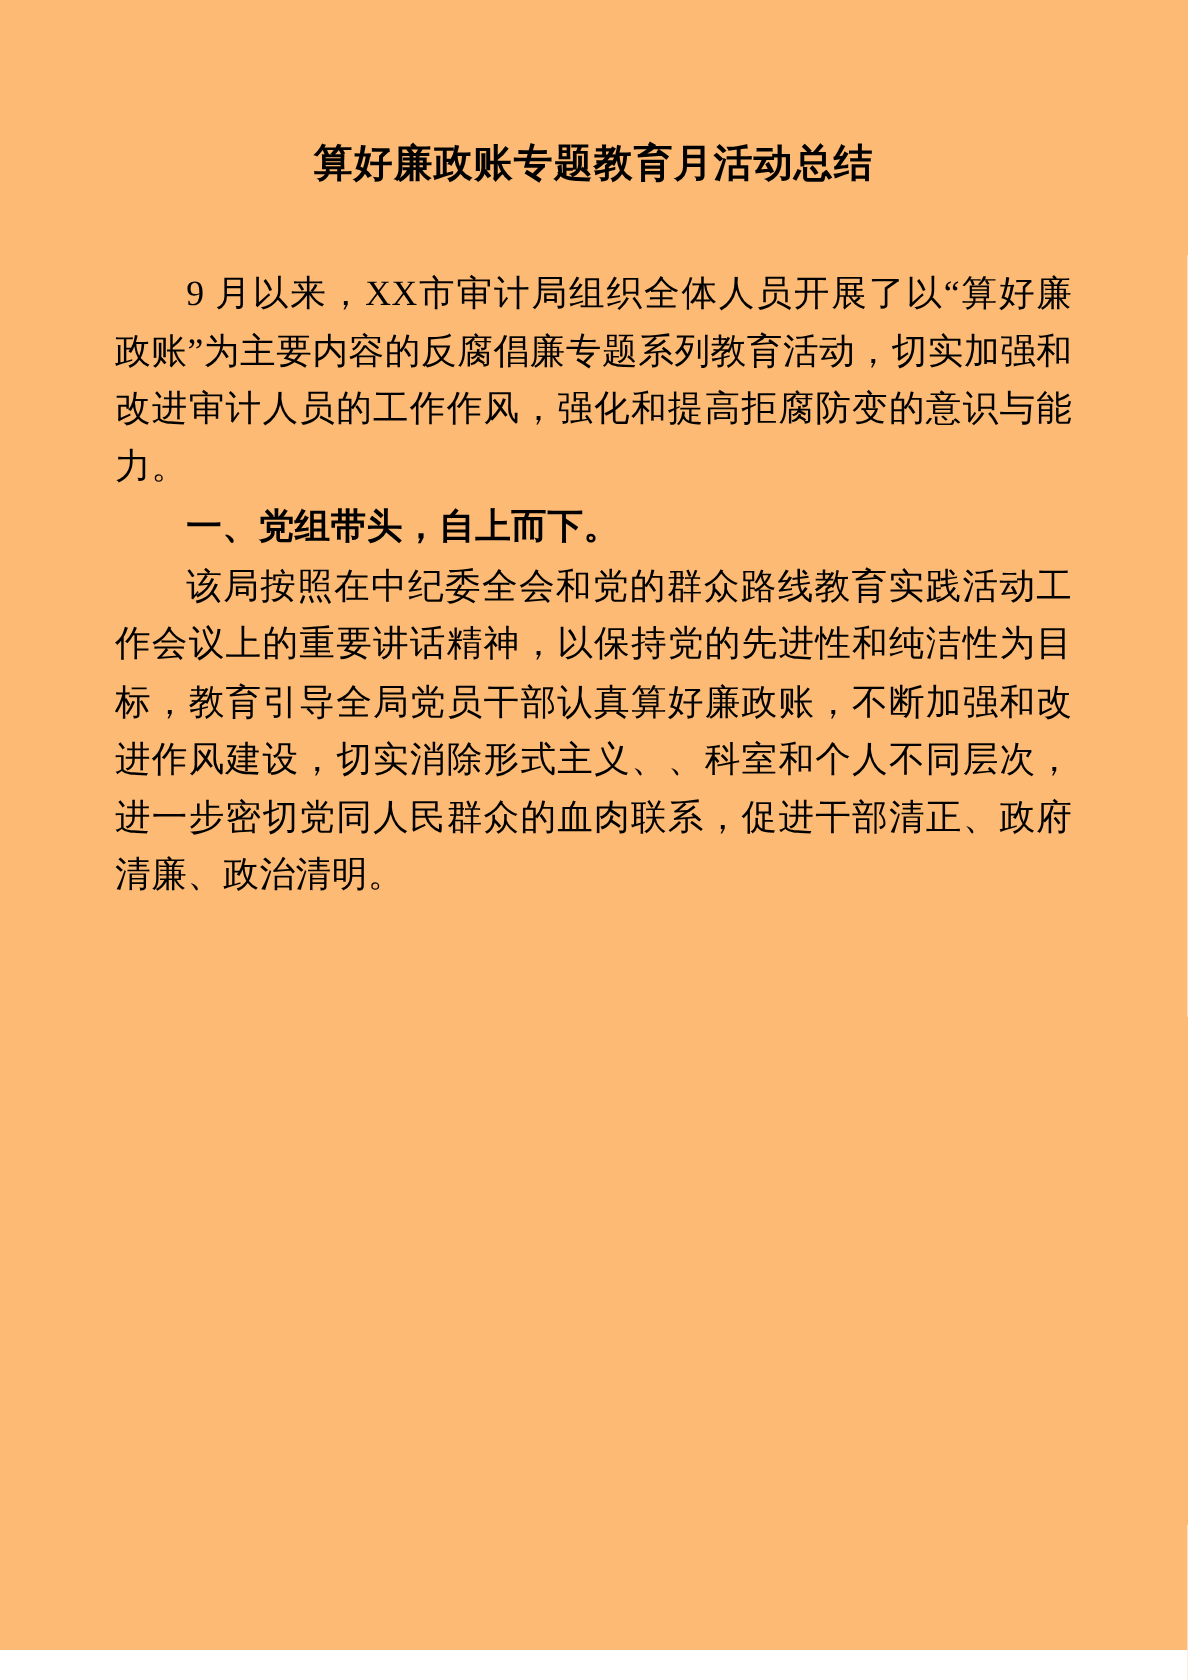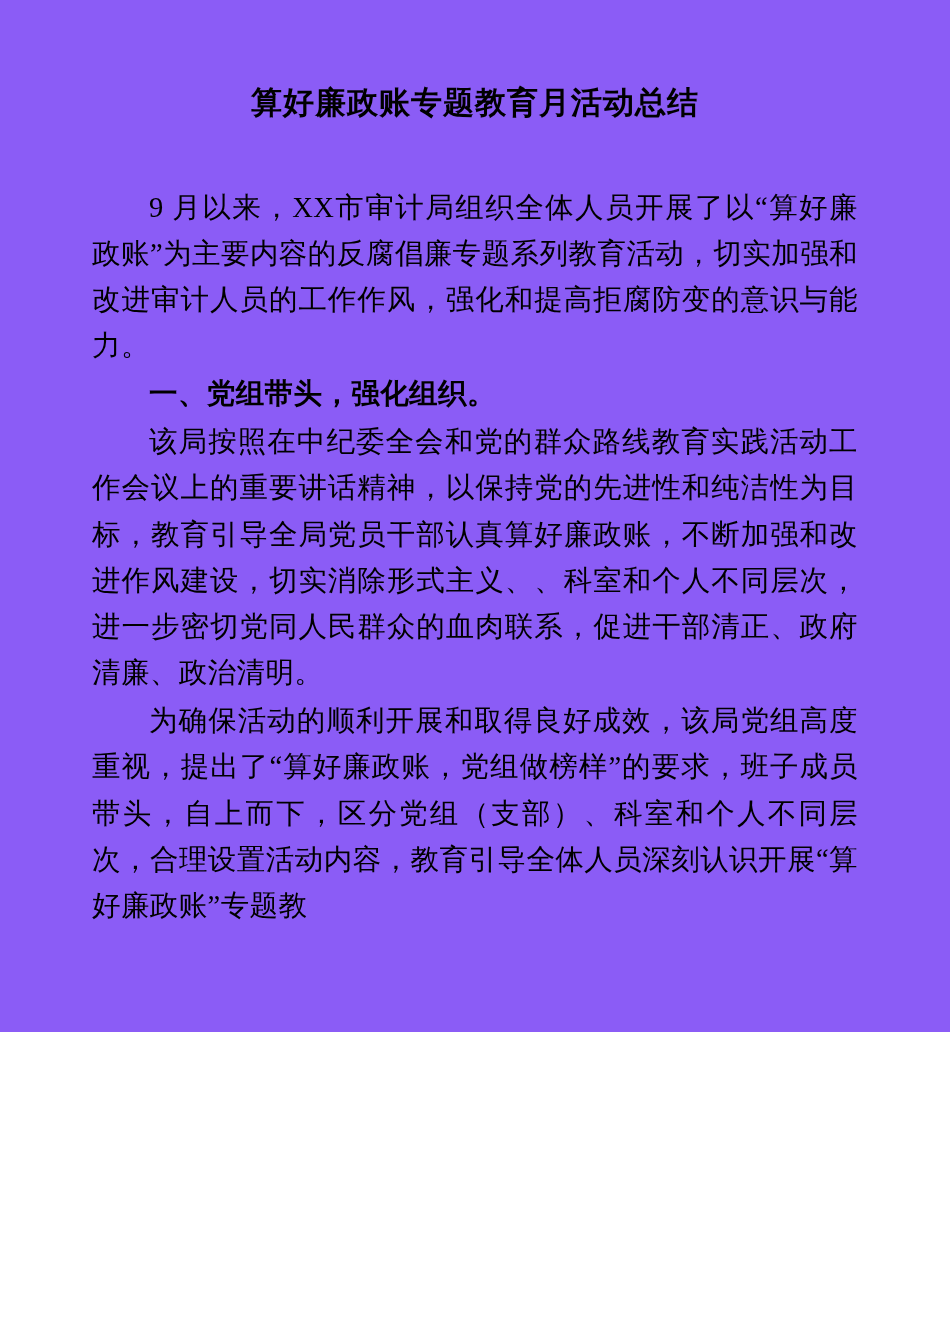--- a/index.html
+++ b/index.html
@@ -10,23 +10,23 @@
   body {
     width: 950px;
     height: 1344px;
     font-family: "Liberation Serif", "DejaVu Serif", serif;
     color: #000000;
     overflow: hidden;
   }
   .page {
     box-sizing: border-box;
     width: 950px;
-    height: 1032px;
-    padding: 80px 92px 60px 92px;
-    background: #8b5cf6;
+    height: 1320px;
+    padding: 108px 92px 60px 92px;
+    background: #fdba74;
   }
   .doc-title {
     text-align: center;
     font-size: 31px;
     font-weight: bold;
     letter-spacing: 1px;
     line-height: 1.5;
     margin: 0 0 58px 0;
     font-family: "Liberation Serif", "DejaVu Serif", serif;
   }
@@ -48,19 +48,18 @@
 </style>
 </head>
 <body>
 
 <div class="page">
 
   <h1 class="doc-title">算好廉政账专题教育月活动总结</h1>
 
   <p class="para">9 月以来，XX市审计局组织全体人员开展了以“算好廉政账”为主要内容的反腐倡廉专题系列教育活动，切实加强和改进审计人员的工作作风，强化和提高拒腐防变的意识与能力。</p>
 
-  <p class="para heading">一、党组带头，强化组织。</p>
+  <p class="para heading">一、党组带头，自上而下。</p>
 
   <p class="para">该局按照在中纪委全会和党的群众路线教育实践活动工作会议上的重要讲话精神，以保持党的先进性和纯洁性为目标，教育引导全局党员干部认真算好廉政账，不断加强和改进作风建设，切实消除形式主义、、科室和个人不同层次，进一步密切党同人民群众的血肉联系，促进干部清正、政府清廉、政治清明。</p>
 
-  <p class="para last">为确保活动的顺利开展和取得良好成效，该局党组高度重视，提出了“算好廉政账，党组做榜样”的要求，班子成员带头，自上而下，区分党组（支部）、科室和个人不同层次，合理设置活动内容，教育引导全体人员深刻认识开展“算好廉政账”专题教</p>
 
 </div>
 
 </body></html>

